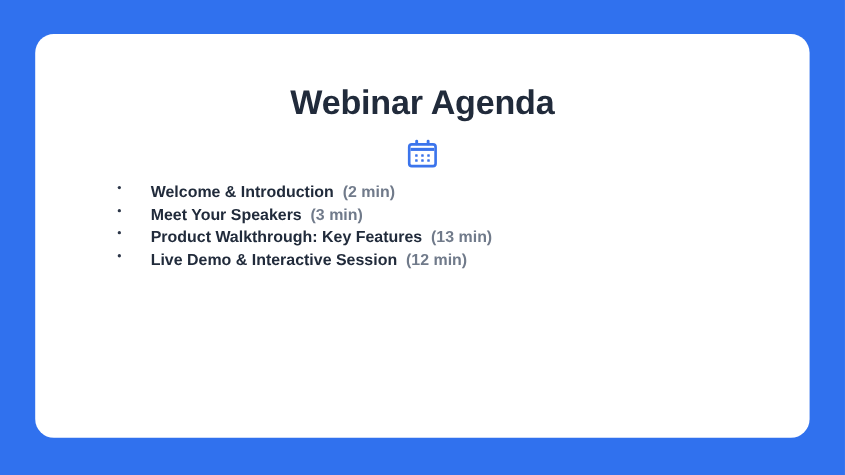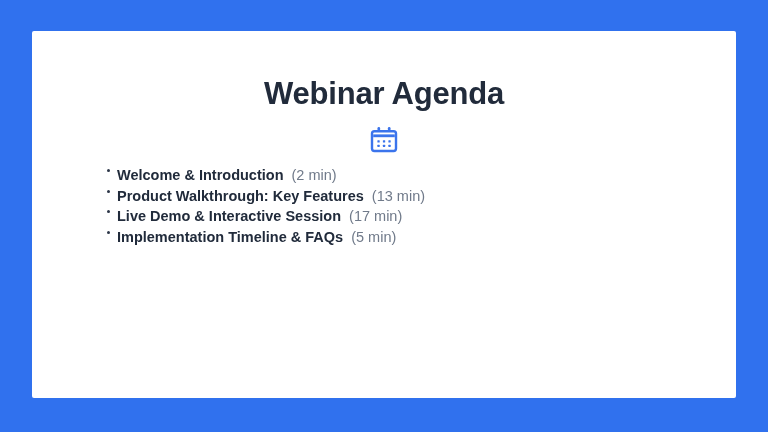--- a/index.html
+++ b/index.html
@@ -20,21 +20,21 @@
     background: #3071ee;
     box-sizing: border-box;
   }
   .card {
     position: absolute;
     left: 32px;
     top: 31px;
     width: 704px;
     height: 367px;
     background: #ffffff;
-    border-radius: 2px;
+    border-radius: 17px;
     box-sizing: border-box;
   }
   .card-inner {
     position: absolute;
     left: 0;
     top: 0;
     right: 0;
     bottom: 0;
   }
   .slide-title {
@@ -86,23 +86,24 @@
     left: 1px;
     top: 4px;
     width: 3px;
     height: 3px;
     border-radius: 50%;
     background: #2c3648;
   }
   .item-label {
     font-weight: bold;
     color: #212b3b;
+    margin-left: 20px;
   }
   .item-duration {
-    font-weight: normal;
+    font-weight: bold;
     color: #707a8a;
     margin-left: 4px;
   }
 </style>
 </head>
 <body>
 
 <div class="slide-root">
   <div class="card">
     <div class="card-inner">
@@ -129,30 +130,30 @@
       </div>
 
       <ul class="agenda-list">
         <li class="agenda-item">
           <span class="bullet"></span>
           <span class="item-label">Welcome &amp; Introduction</span>
           <span class="item-duration">(2 min)</span>
         </li>
         <li class="agenda-item">
           <span class="bullet"></span>
+          <span class="item-label">Meet Your Speakers</span>
+          <span class="item-duration">(3 min)</span>
+        </li>
+        <li class="agenda-item">
+          <span class="bullet"></span>
           <span class="item-label">Product Walkthrough: Key Features</span>
           <span class="item-duration">(13 min)</span>
         </li>
         <li class="agenda-item">
           <span class="bullet"></span>
           <span class="item-label">Live Demo &amp; Interactive Session</span>
-          <span class="item-duration">(17 min)</span>
-        </li>
-        <li class="agenda-item">
-          <span class="bullet"></span>
-          <span class="item-label">Implementation Timeline &amp; FAQs</span>
-          <span class="item-duration">(5 min)</span>
+          <span class="item-duration">(12 min)</span>
         </li>
       </ul>
 
     </div>
   </div>
 </div>
 
 </body></html>

